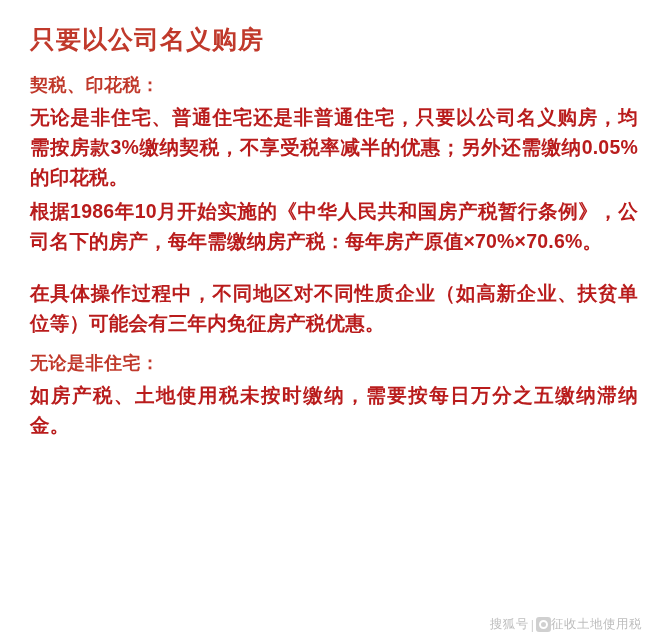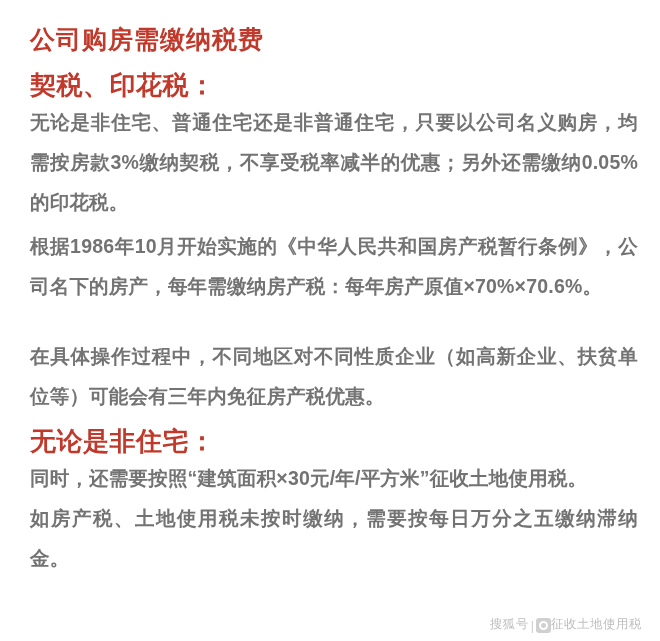--- a/index.html
+++ b/index.html
@@ -28,45 +28,45 @@
     font-weight: bold;
     letter-spacing: 1px;
     line-height: 34px;
     margin: 6px 0 14px 6px;
   }
   .section {
     margin-bottom: 4px;
   }
   .heading {
     color: #c0392b;
-    font-size: 26px;
+    font-size: 18px;
     font-weight: bold;
     line-height: 30px;
     margin: 10px 0 2px 6px;
     letter-spacing: 0.5px;
   }
   .para {
-    color: #737373;
+    color: #b91c1c;
     font-size: 19.5px;
     font-weight: bold;
-    line-height: 40px;
+    line-height: 30px;
     margin: 0 0 0 6px;
     letter-spacing: 0.2px;
     text-align: justify;
     max-width: 612px;
   }
   .para.gap {
-    margin-top: 30px;
+    margin-top: 22px;
   }
   .watermark {
     position: absolute;
     right: 18px;
     bottom: 8px;
     display: flex;
-    align-items: flex-end;
+    align-items: center;
     opacity: 0.65;
   }
   .wm-text {
     color: #9a9a9a;
     font-size: 12.5px;
     letter-spacing: 0.5px;
   }
   .wm-logo {
     width: 15px;
     height: 15px;
@@ -90,35 +90,34 @@
     color: #b5b5b5;
     font-size: 12.5px;
     margin: 0 2px;
   }
 </style>
 </head>
 <body>
 
 <div class="page">
 
-  <div class="title">公司购房需缴纳税费</div>
+  <div class="title">只要以公司名义购房</div>
 
   <div class="section">
     <div class="heading">契税、印花税：</div>
     <p class="para">无论是非住宅、普通住宅还是非普通住宅，只要以公司名义购房，均需按房款3%缴纳契税，不享受税率减半的优惠；另外还需缴纳0.05%的印花税。</p>
   </div>
 
   <div class="section">
     <p class="para">根据1986年10月开始实施的《中华人民共和国房产税暂行条例》，公司名下的房产，每年需缴纳房产税：每年房产原值×70%×70.6%。</p>
     <p class="para gap">在具体操作过程中，不同地区对不同性质企业（如高新企业、扶贫单位等）可能会有三年内免征房产税优惠。</p>
   </div>
 
   <div class="section">
     <div class="heading">无论是非住宅：</div>
-    <p class="para">同时，还需要按照“建筑面积×30元/年/平方米”征收土地使用税。</p>
     <p class="para">如房产税、土地使用税未按时缴纳，需要按每日万分之五缴纳滞纳金。</p>
   </div>
 
   <div class="watermark">
     <span class="wm-text">搜狐号</span>
     <span class="wm-sep">|</span>
     <span class="wm-logo"></span>
     <span class="wm-text">征收土地使用税</span>
   </div>
 

